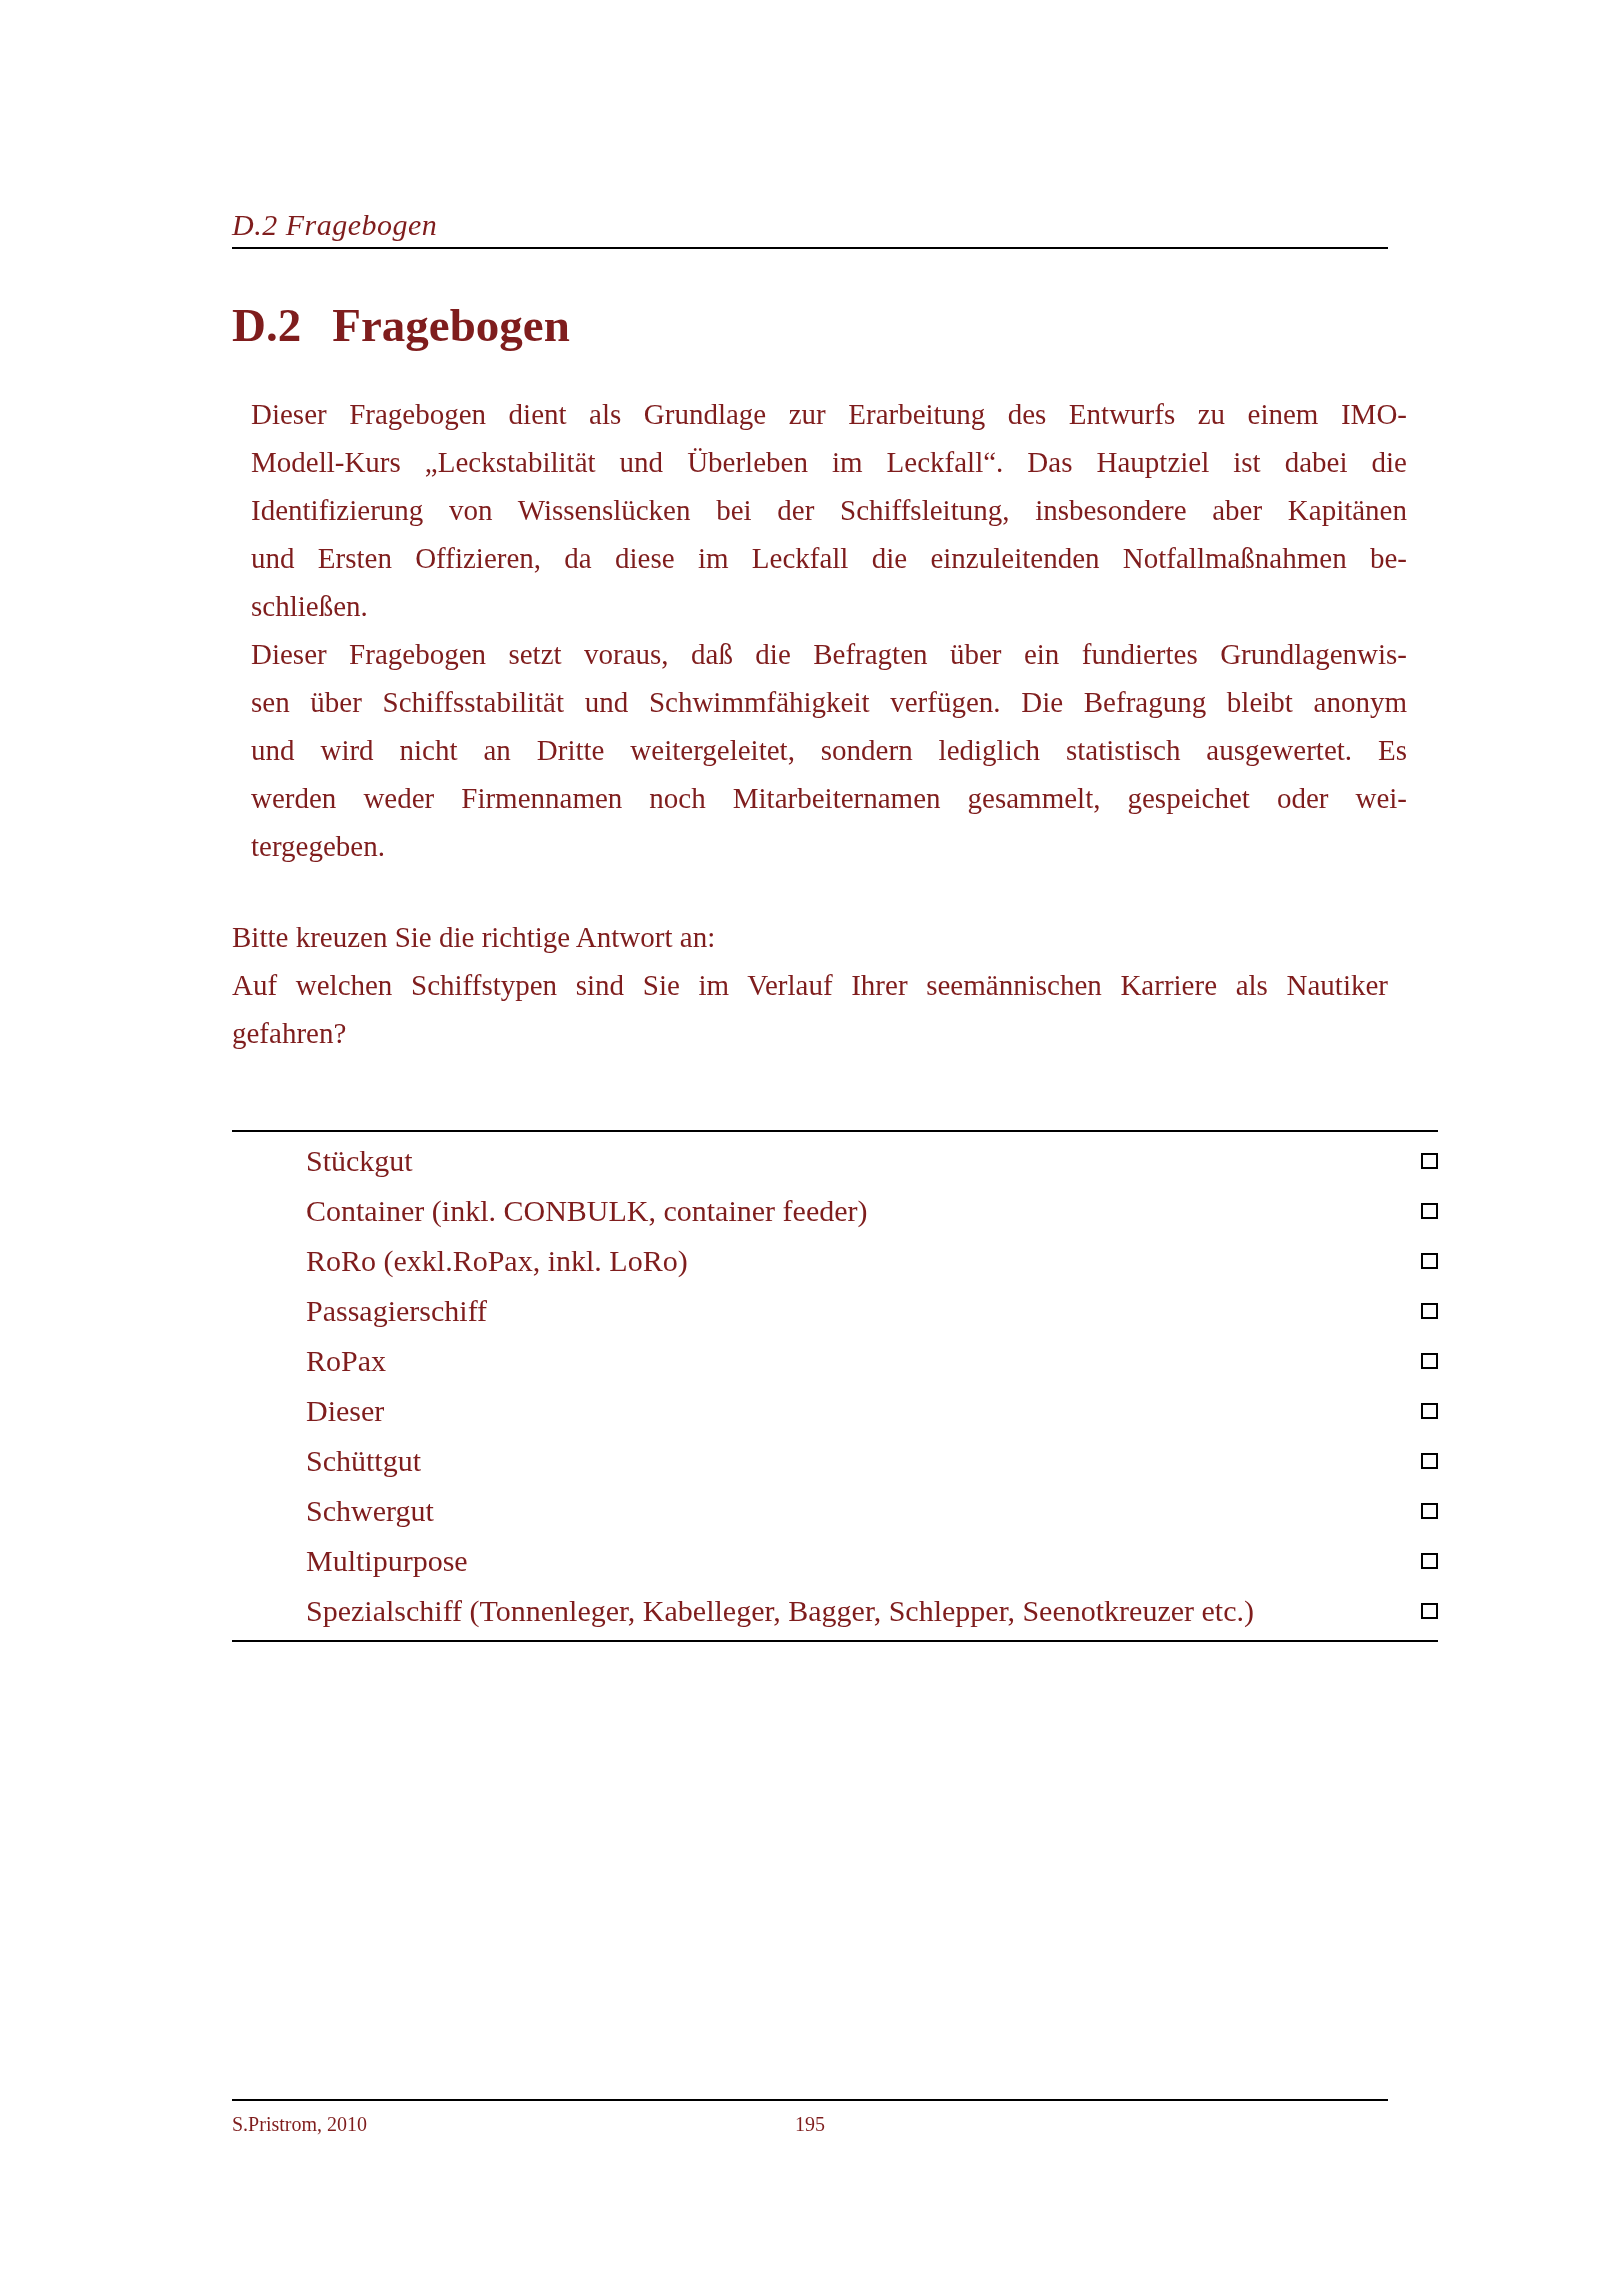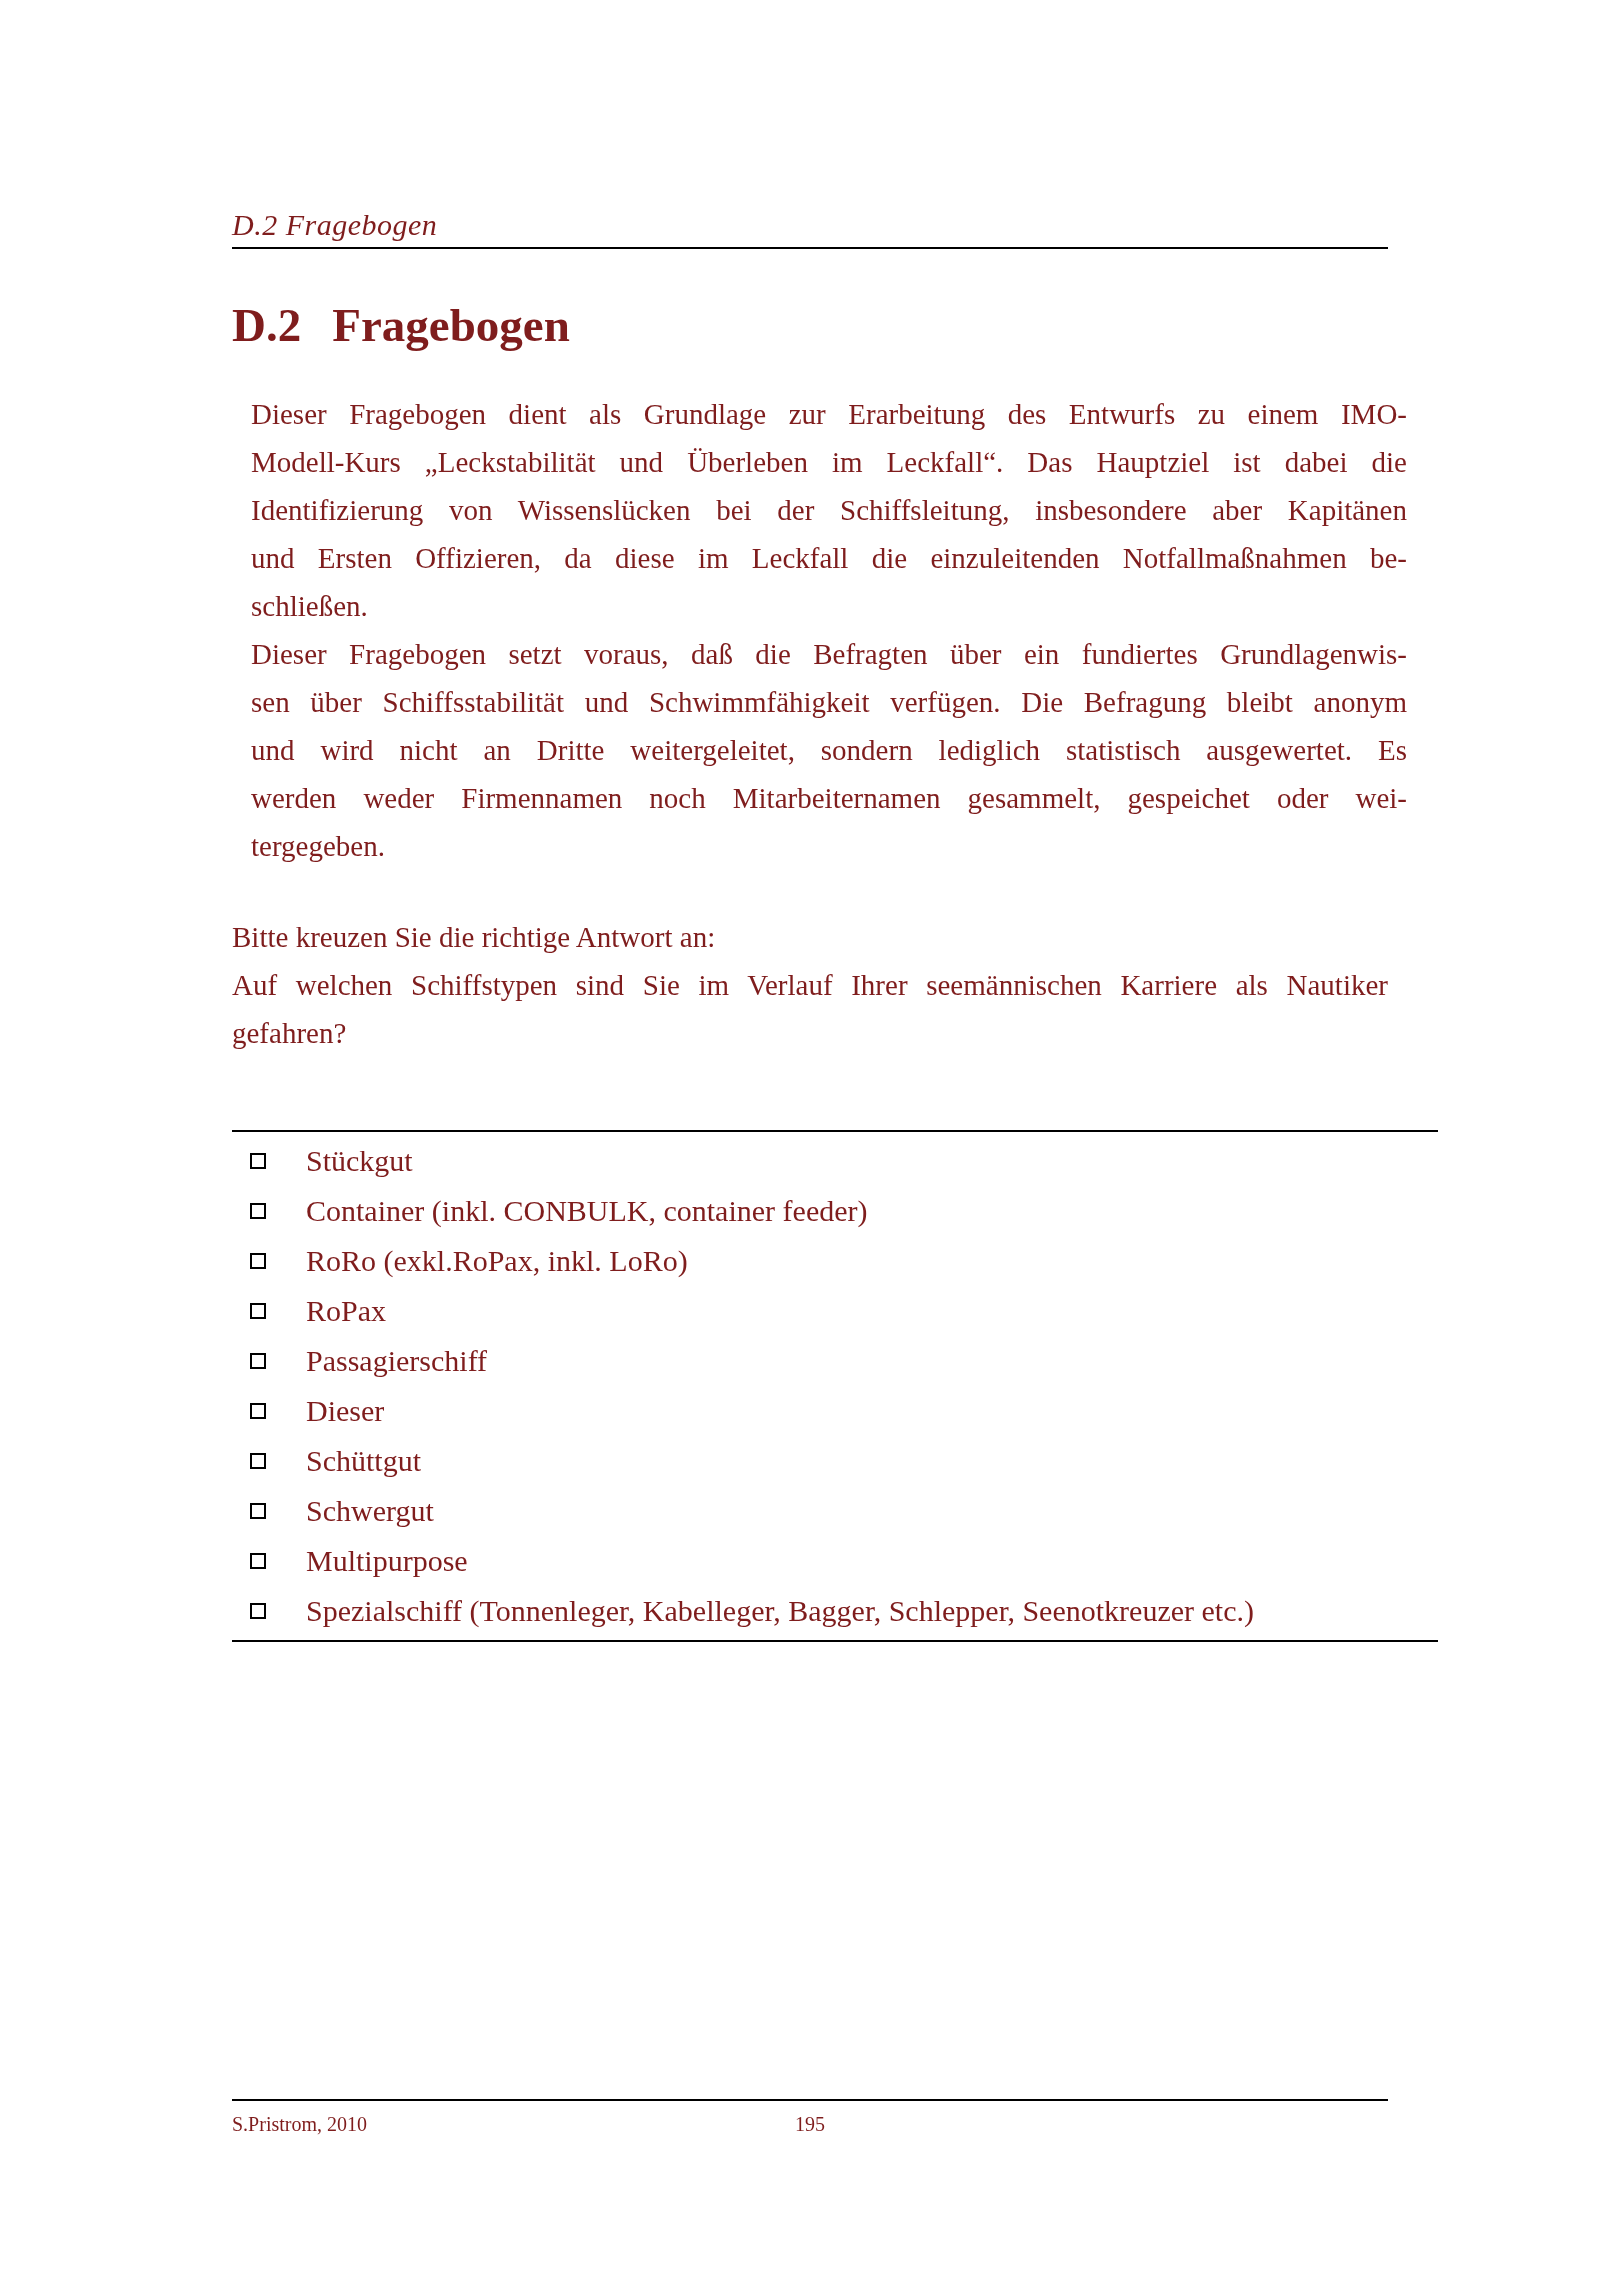--- a/index.html
+++ b/index.html
@@ -98,20 +98,21 @@
     padding: 3.9px 0 3.9px 0;
     font-size: 30px;
     list-style: none;
     margin: 0;
   }
   .checklist-item {
     position: relative;
     height: 50px;
     display: flex;
     align-items: center;
+    justify-content: flex-end;
   }
   .checkbox {
     display: inline-block;
     width: 12.7px;
     height: 12.7px;
     border: 2px solid #000;
     background: #fff;
     margin-left: 17.6px;
     flex: 0 0 auto;
   }
@@ -184,25 +185,25 @@
     <li class="checklist-item">
       <span class="checkbox"></span>
       <span class="checklist-label">Container (inkl. CONBULK, container feeder)</span>
     </li>
     <li class="checklist-item">
       <span class="checkbox"></span>
       <span class="checklist-label">RoRo (exkl.RoPax, inkl. LoRo)</span>
     </li>
     <li class="checklist-item">
       <span class="checkbox"></span>
+      <span class="checklist-label">Passagierschiff</span>
+    </li>
+    <li class="checklist-item">
+      <span class="checkbox"></span>
       <span class="checklist-label">RoPax</span>
-    </li>
-    <li class="checklist-item">
-      <span class="checkbox"></span>
-      <span class="checklist-label">Passagierschiff</span>
     </li>
     <li class="checklist-item">
       <span class="checkbox"></span>
       <span class="checklist-label">Dieser</span>
     </li>
     <li class="checklist-item">
       <span class="checkbox"></span>
       <span class="checklist-label">Schüttgut</span>
     </li>
     <li class="checklist-item">

